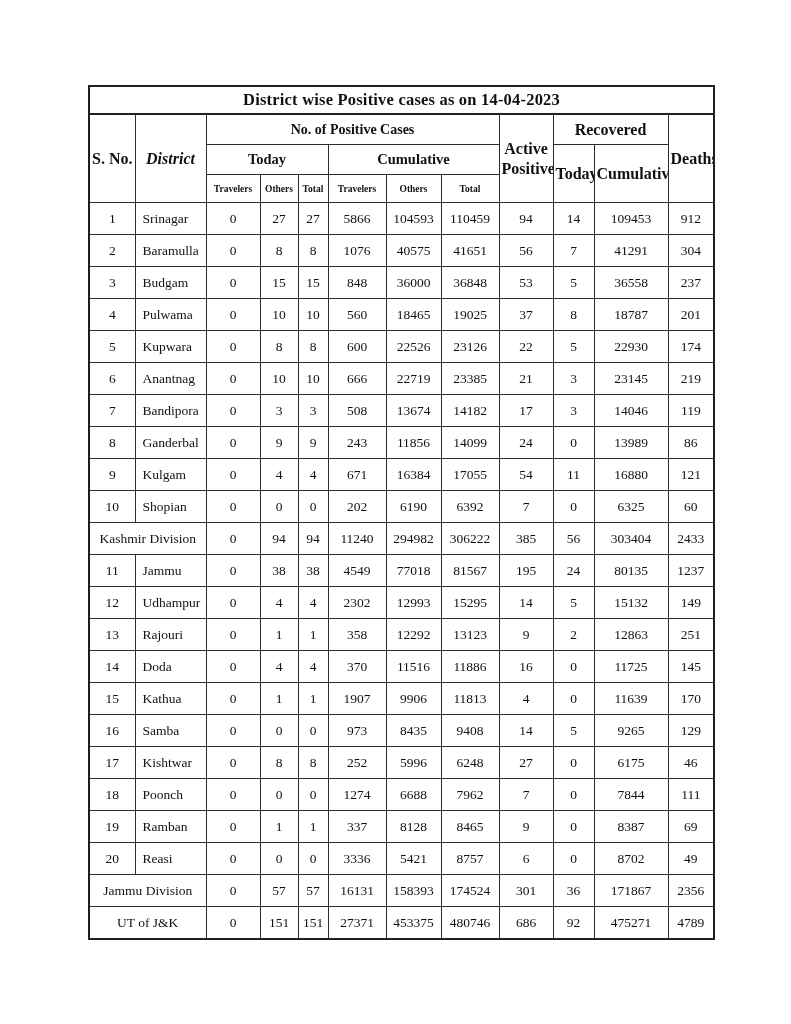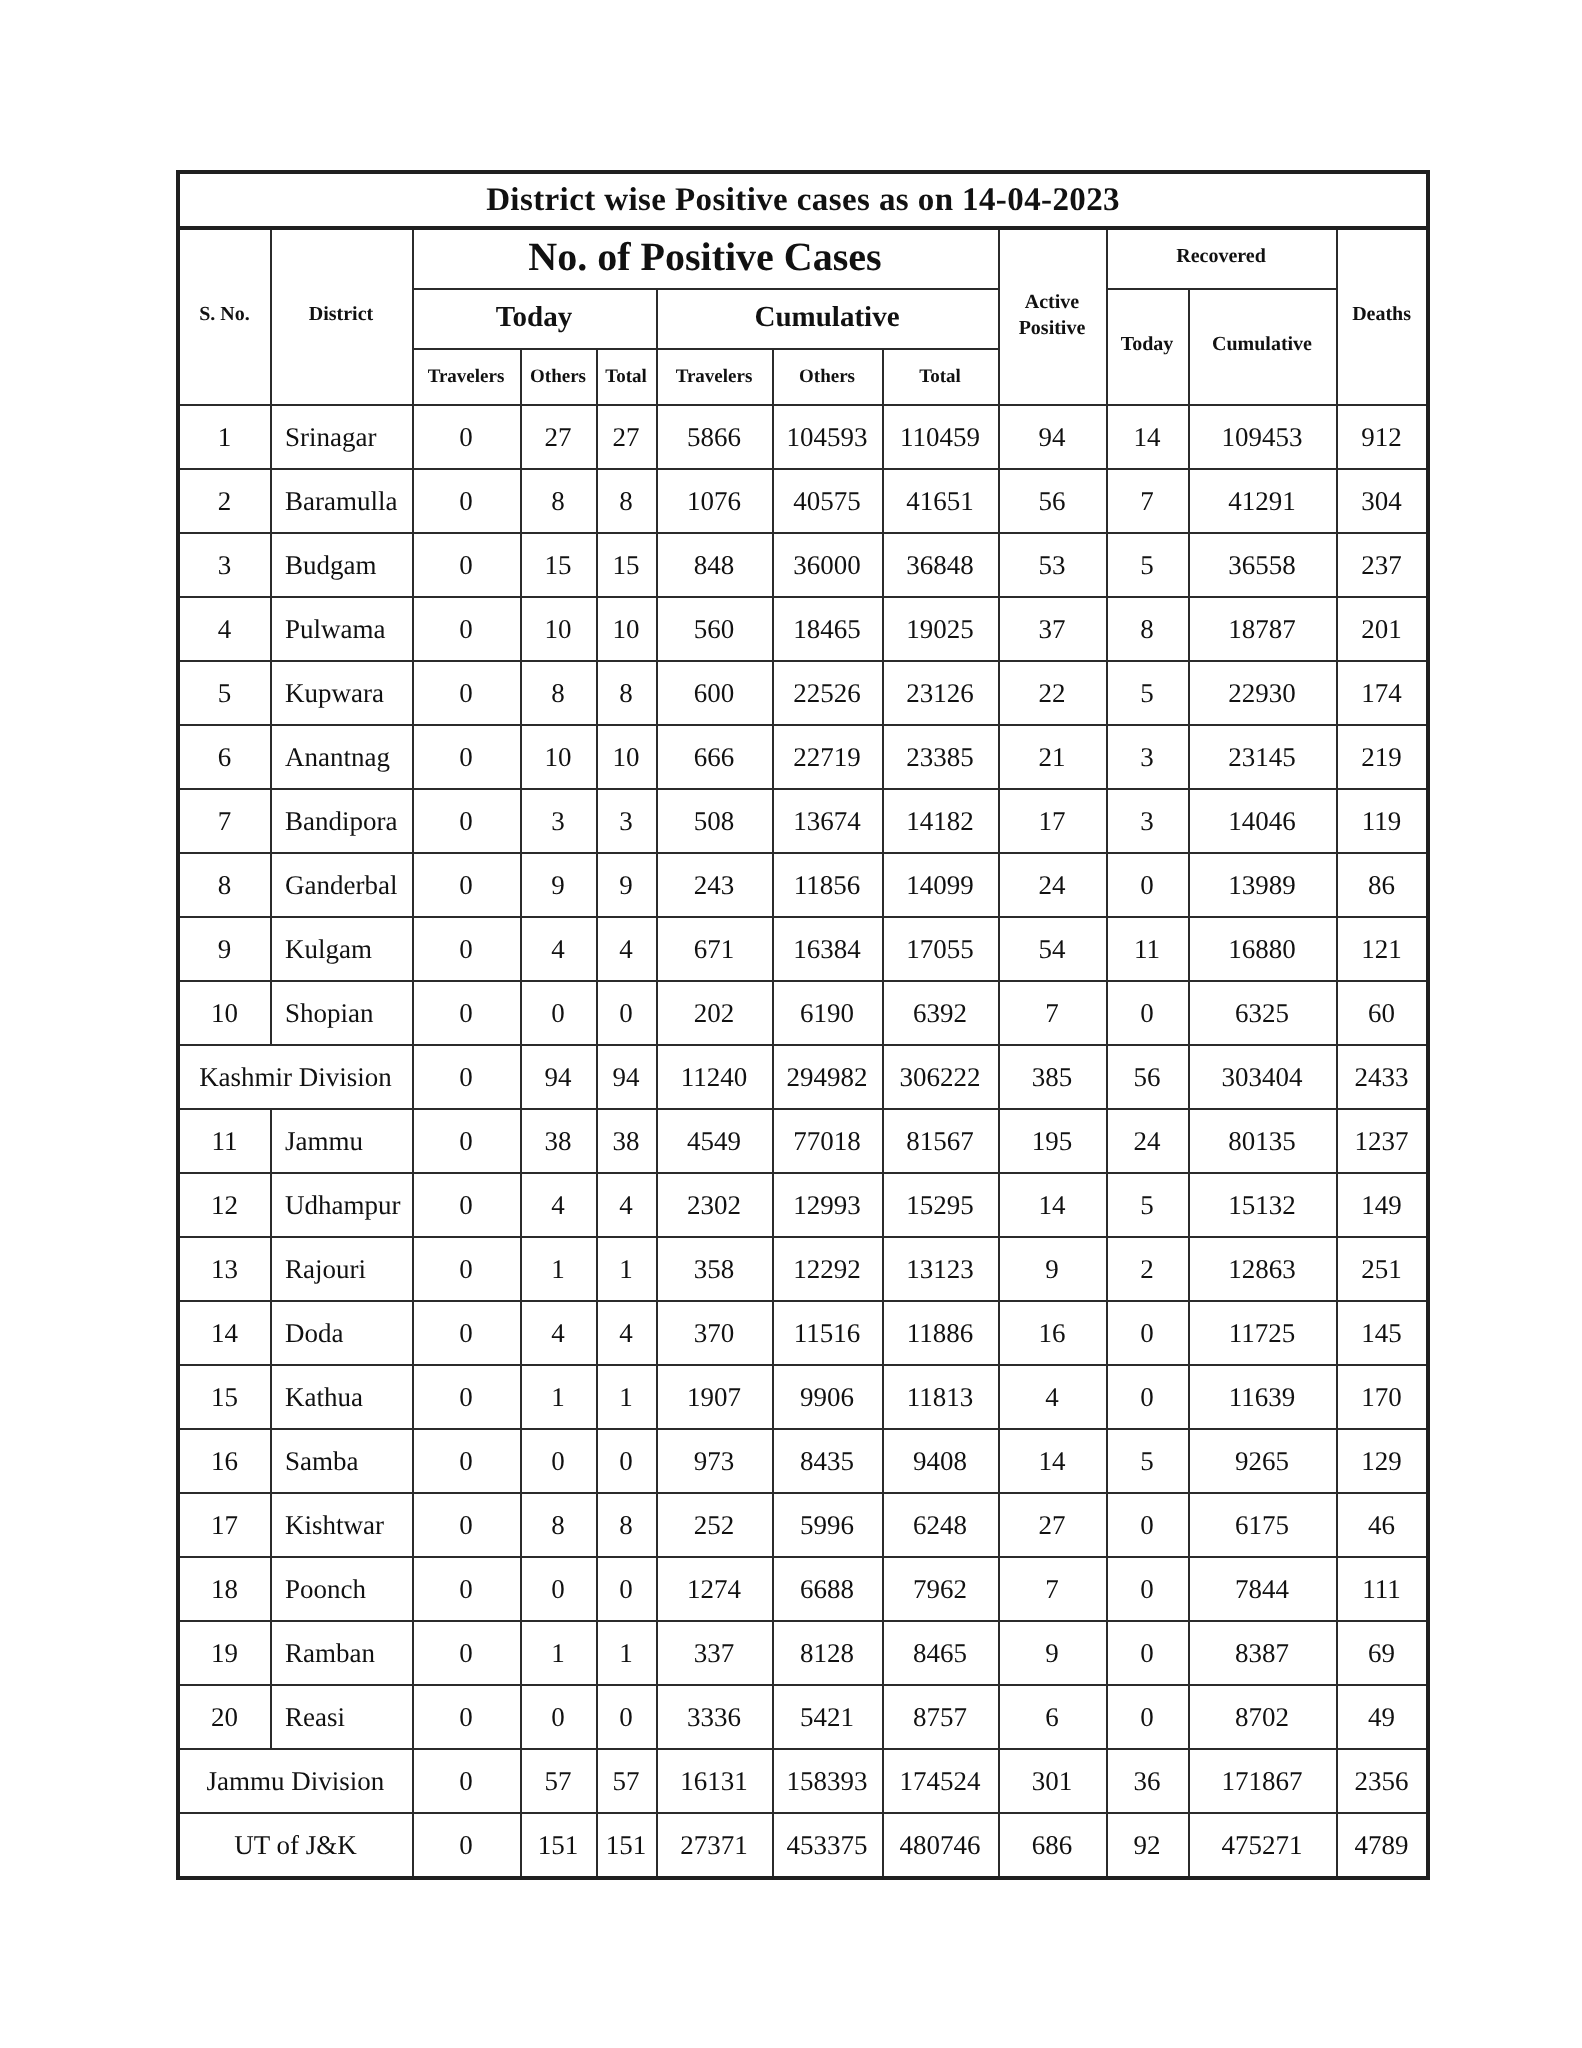--- a/index.html
+++ b/index.html
@@ -33,23 +33,23 @@
     padding: 1px 2px;
     overflow: hidden;
   }
   tr.title-row th {
     font-size: 16.5px;
     font-weight: bold;
     height: 24px;
     border-bottom: 2px solid #1f1f1f;
     letter-spacing: 0.2px;
   }
-  th.hdr-big   { font-size: 20px; font-weight: bold; height: 27px; }
+  th.hdr-big   { font-size: 14px; font-weight: bold; height: 27px; }
   th.hdr-med   { font-size: 14.5px; font-weight: bold; height: 27px; }
-  th.hdr-mid   { font-size: 10px;   font-weight: bold; line-height: 1.25; }
+  th.hdr-mid   { font-size: 16px;   font-weight: bold; line-height: 1.25; }
   th.hdr-small { font-size: 9.5px;  font-weight: bold; height: 25px; }
   tbody td {
     font-size: 13.5px;
     height: 29px;
   }
   tbody td.cell-left {
     text-align: left;
     padding-left: 7px;
   }
   tr.summary-row td {
@@ -86,21 +86,21 @@
         <col style="width:41px">
         <col style="width:74px">
       <col style="width:46px">
     </colgroup>
     <thead>
       <tr class="title-row">
         <th colspan="12">District wise Positive cases as on 14-04-2023</th>
       </tr>
       <tr>
         <th rowspan="3" class="hdr-mid">S. No.</th>
-        <th rowspan="3" class="hdr-mid" style="font-size:10px;">District</th>
+        <th rowspan="3" class="hdr-mid" style="font-size:16px;font-style:italic;">District</th>
         <th colspan="6" class="hdr-big">No. of Positive Cases</th>
         <th rowspan="3" class="hdr-mid">Active Positive</th>
         <th colspan="2" class="hdr-mid">Recovered</th>
         <th rowspan="3" class="hdr-mid">Deaths</th>
       </tr>
       <tr>
         <th colspan="3" class="hdr-med">Today</th>
         <th colspan="3" class="hdr-med">Cumulative</th>
         <th rowspan="2" class="hdr-mid">Today</th>
         <th rowspan="2" class="hdr-mid">Cumulative</th>

